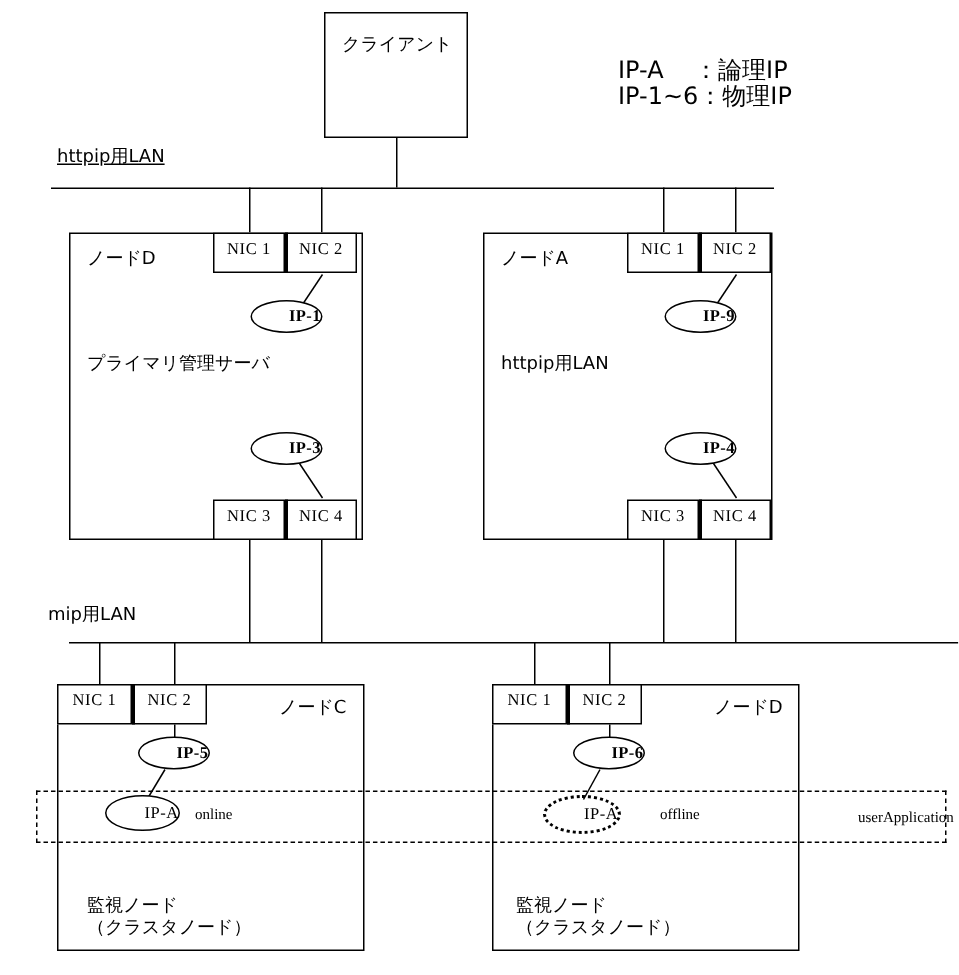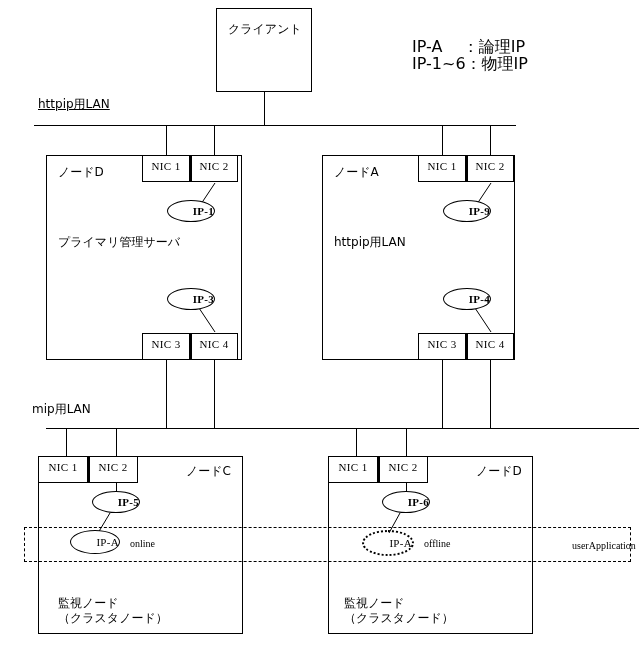--- a/index.html
+++ b/index.html
@@ -192,20 +192,20 @@
   <div class="nicbox" style="left:378px; top:456px; width:50px; height:27px;">NIC 2</div>
   <div class="thickdiv" style="left:378px; top:456px; height:27px;"></div>
   <div class="lbl lbl-jp" style="left:476px; top:464px;">ノードD</div>
 
   <div class="vline" style="left:406px; top:483px; height:14px;"></div>
   <div class="ellipse" style="left:382px; top:491px; width:48px; height:22px; line-height:20px;">IP-6</div>
   <svg class="leader" style="left:0; top:0; width:639px; height:650px; pointer-events:none;">
     <line x1="400" y1="513" x2="389" y2="533" stroke="#000" stroke-width="1"></line>
   </svg>
   <div class="ellipse dotted" style="left:362px; top:530px; width:52px; height:26px; line-height:22px;">IP-A</div>
-  <div class="lbl small" style="left:424px; top:536px;">offline</div>
+  <div class="lbl small" style="left:440px; top:536px;">offline</div>
   <div class="lbl lbl-jp" style="left:344px; top:596px;">監視ノード</div>
   <div class="lbl lbl-jp" style="left:344px; top:611px;">（クラスタノード）</div>
 
   <div class="band" style="left:24px; top:527px; width:607px; height:35px;"></div>
   <div class="lbl small" style="left:572px; top:538px;">userApplication</div>
 
 </div>
 
 </body></html>

